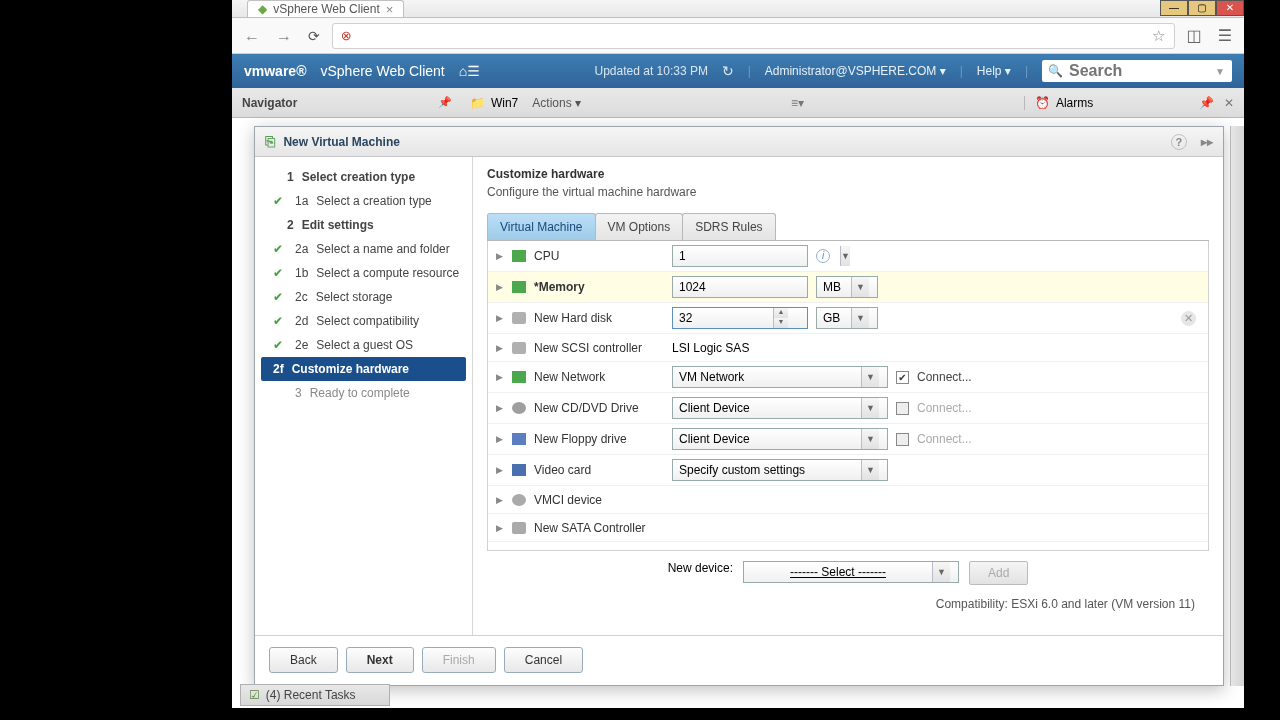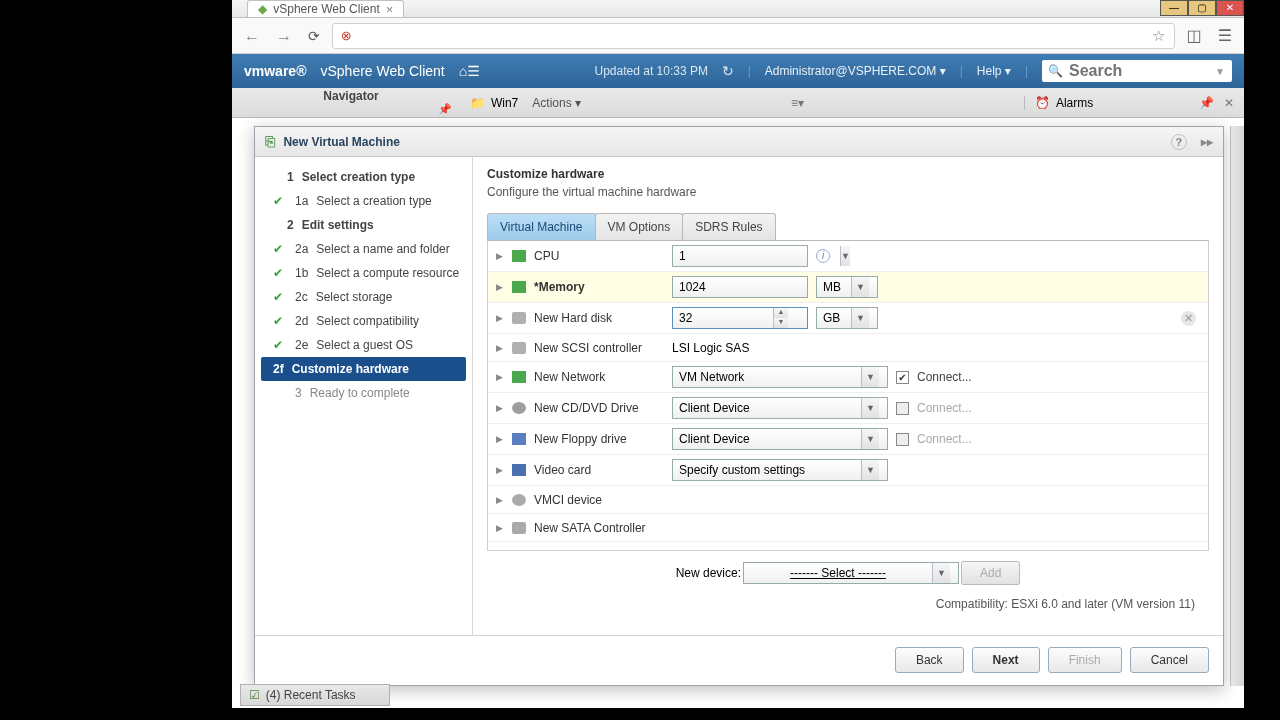--- a/index.html
+++ b/index.html
@@ -34,21 +34,21 @@
 .refresh-icon { font-size: 14px; color: #d8e6f2; }
 .sep { color: #6a9bc6; }
 .user-label { font-size: 12px; color: #e8f0f7; cursor: pointer; }
 .help-label { font-size: 12px; color: #e8f0f7; cursor: pointer; }
 .search-box { background: #fff; border-radius: 2px; height: 22px; width: 190px; display: flex; align-items: center; padding: 0 6px; gap: 6px; }
 .search-box input { border: none; outline: none; font-size: 16px; color: #888; width: 140px; font-weight: bold; }
 .mag { color: #999; font-size: 12px; }
 .dd { color: #999; font-size: 10px; }
 
 .toolbar-row { height: 30px; background: linear-gradient(#e8e8e8,#dcdcdc); border-bottom: 1px solid #b8b8b8; display: flex; align-items: center; }
-.navigator-hdr { width: 228px; padding-left: 10px; font-weight: bold; color: #444; display: flex; align-items: center; flex-direction: column; }
+.navigator-hdr { width: 228px; padding-left: 10px; font-weight: bold; color: #444; display: flex; align-items: center; }
 .pin { margin-left: auto; margin-right: 8px; color: #777; font-size: 11px; }
 .win7-context { display: flex; align-items: center; gap: 6px; padding-left: 10px; }
 .folder-icon { color: #e8a328; }
 .actions-dd { color: #555; margin-left: 14px; cursor: pointer; }
 .alarms-hdr { margin-left: auto; display: flex; align-items: center; gap: 6px; padding-right: 10px; width: 220px; border-left: 1px solid #b8b8b8; padding-left: 10px; }
 .alarm-clock { color: #d06030; }
 .pin2 { margin-left: auto; color: #777; }
 .xclose { color: #777; margin-left: 4px; }
 
 .wizard { position: absolute; left: 22px; top: 126px; width: 970px; height: 560px; background: #fff; border: 1px solid #9aa5b0; box-shadow: 0 4px 16px rgba(0,0,0,0.25); }
@@ -97,26 +97,26 @@
 .combo.lg { width: 216px; }
 .info-i { color: #5a8fc0; border: 1px solid #9ac; border-radius: 50%; width: 14px; height: 14px; text-align: center; line-height: 12px; font-size: 10px; font-style: italic; }
 .remove-x { margin-left: auto; margin-right: 4px; color: #999; background: #e6e6e6; border-radius: 50%; width: 15px; height: 15px; text-align: center; line-height: 14px; cursor: pointer; font-size: 11px; }
 .chkbox { width: 13px; height: 13px; border: 1px solid #888; background: #fff; display: inline-flex; align-items: center; justify-content: center; font-size: 10px; color: #333; }
 .chkbox.disabled { background: #eee; color: #bbb; }
 .connect-label { color: #444; }
 .connect-label.disabled { color: #aaa; }
 .spinner { display: flex; flex-direction: column; border-left: 1px solid #bbc; }
 .spinner span { height: 10px; width: 14px; text-align: center; font-size: 7px; color: #666; background: linear-gradient(#f6f6f6,#e2e2e2); cursor: pointer; }
 
-.new-device-row { display: flex; align-items: center; justify-content: center; gap: 2px; padding: 10px 0 6px 0; }
+.new-device-row { display: flex; align-items: flex-start; justify-content: center; gap: 10px; padding: 10px 0 6px 0; }
 .add-btn { padding: 4px 18px; border: 1px solid #bbb; background: linear-gradient(#f5f5f5,#e2e2e2); color: #aaa; border-radius: 2px; }
 
 .compat-line { text-align: right; color: #555; padding: 6px 14px 0 0; }
 
-.wizard-footer { height: 48px; border-top: 1px solid #d0d0d0; display: flex; align-items: center; justify-content: flex-end; padding: 12px 14px; gap: 8px; }
+.wizard-footer { height: 48px; border-top: 1px solid #d0d0d0; display: flex; align-items: center; padding: 12px 14px; gap: 8px; }
 .wbtn { padding: 5px 20px; border: 1px solid #9ab; background: linear-gradient(#fdfdfd,#e8e8e8); border-radius: 3px; cursor: pointer; color: #333; }
 .wbtn.primary { font-weight: bold; }
 .wbtn.disabled { color: #aaa; }
 
 .recent-tasks { position: absolute; left: 8px; bottom: 2px; height: 22px; background: linear-gradient(#e8e8e8,#d8d8d8); border: 1px solid #b0b0b0; width: 150px; display: flex; align-items: center; padding: 0 8px; gap: 6px; color: #444; }
 .rt-icon { color: #5a8040; }
 
 .right-scroll { position: absolute; right: 0; top: 126px; width: 14px; height: 560px; background: linear-gradient(90deg,#e6e6e6,#d4d4d4); border-left: 1px solid #b8b8b8; }
 </style>
 </head>

